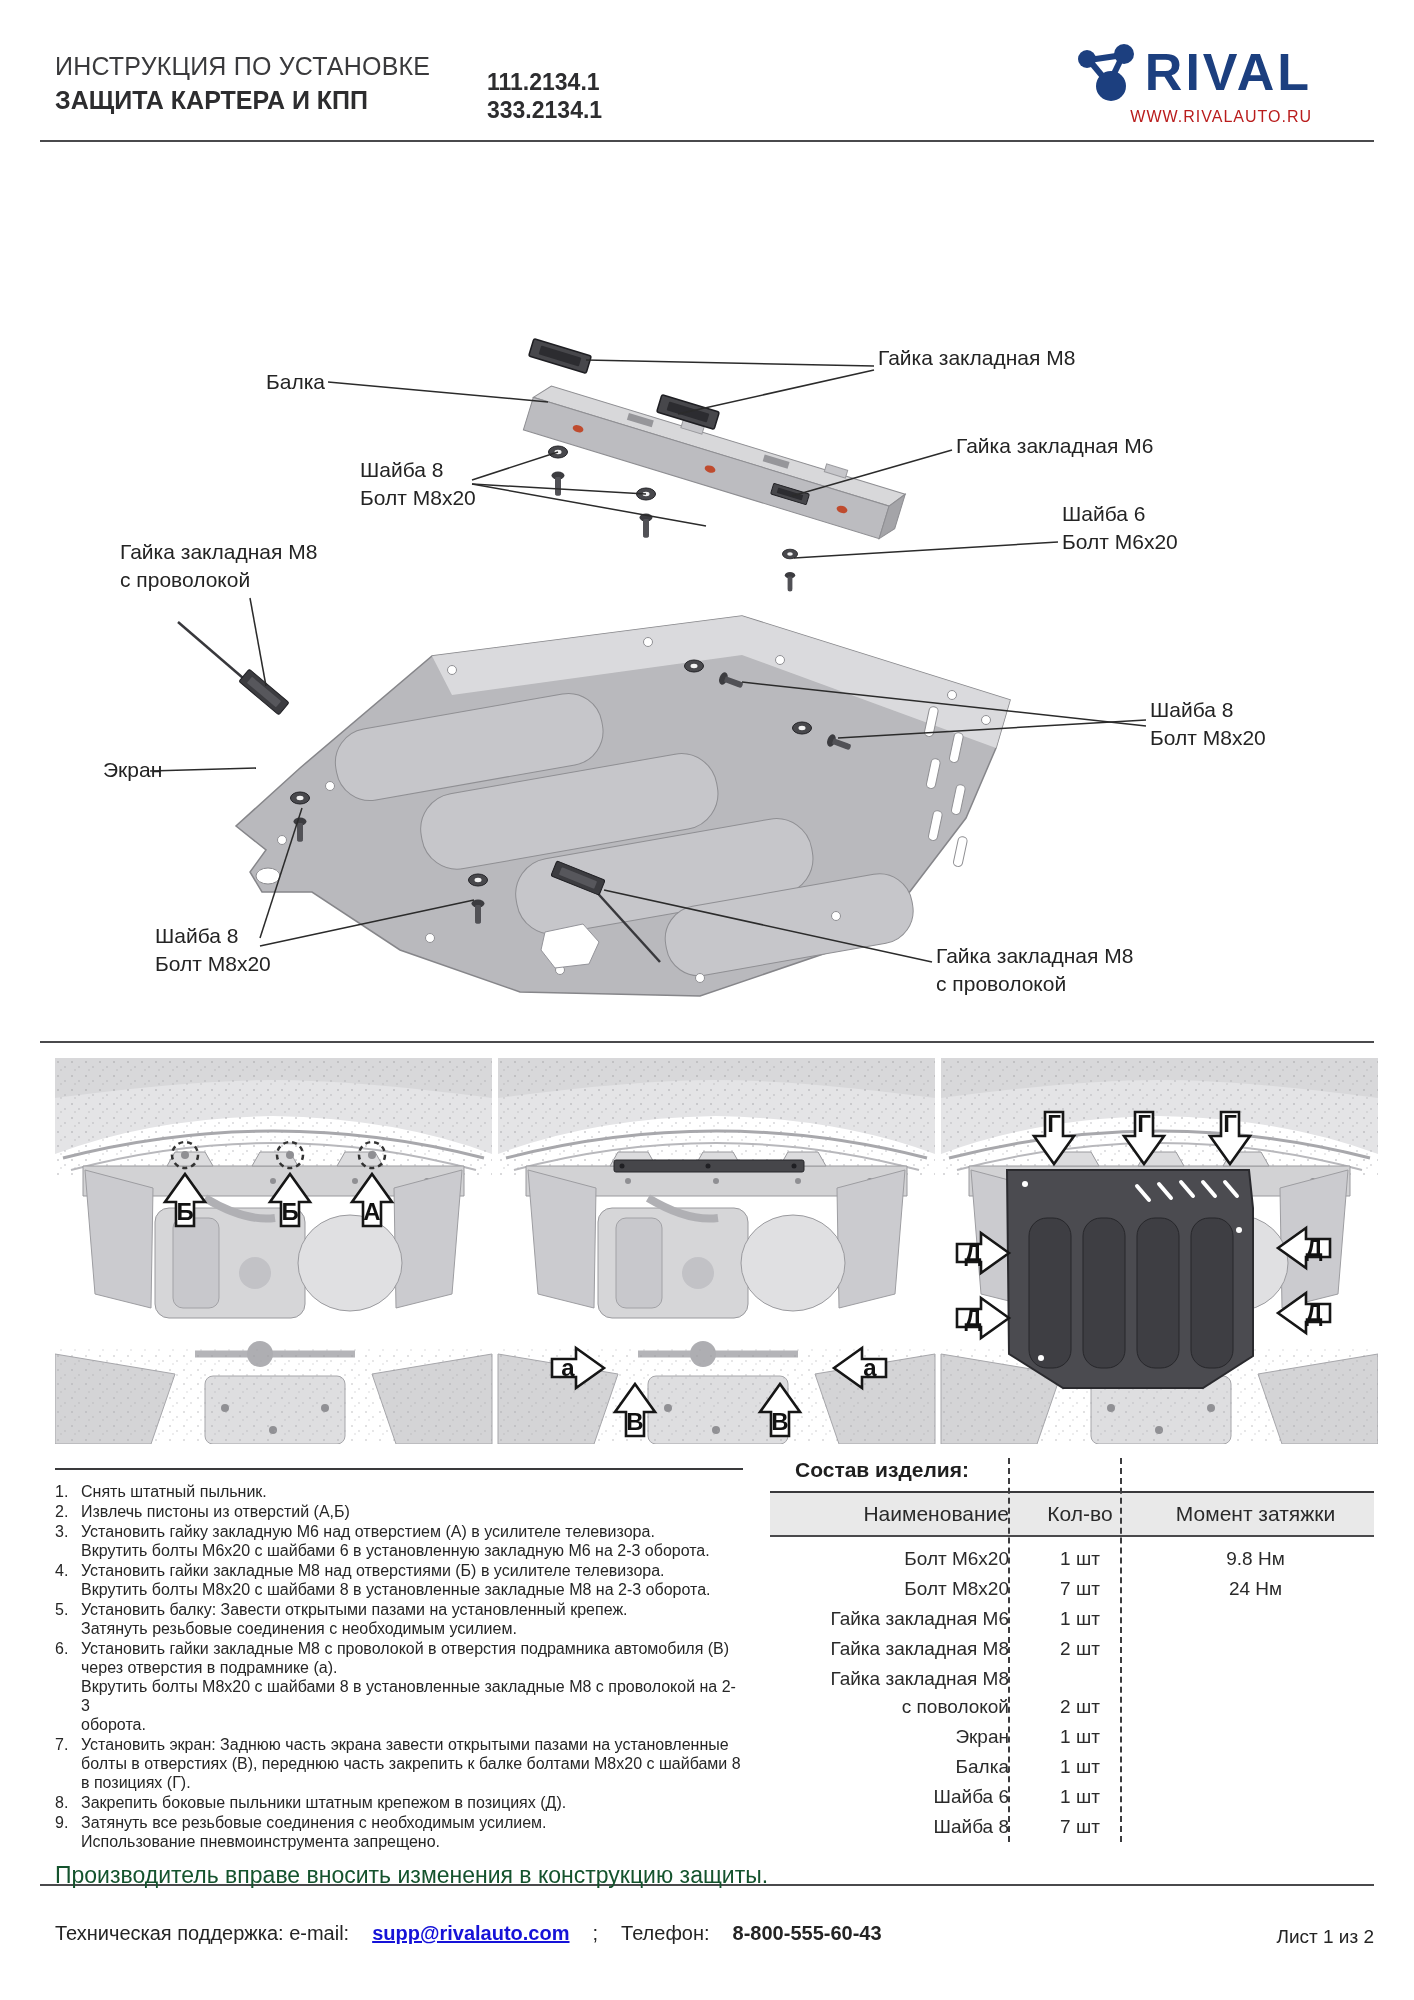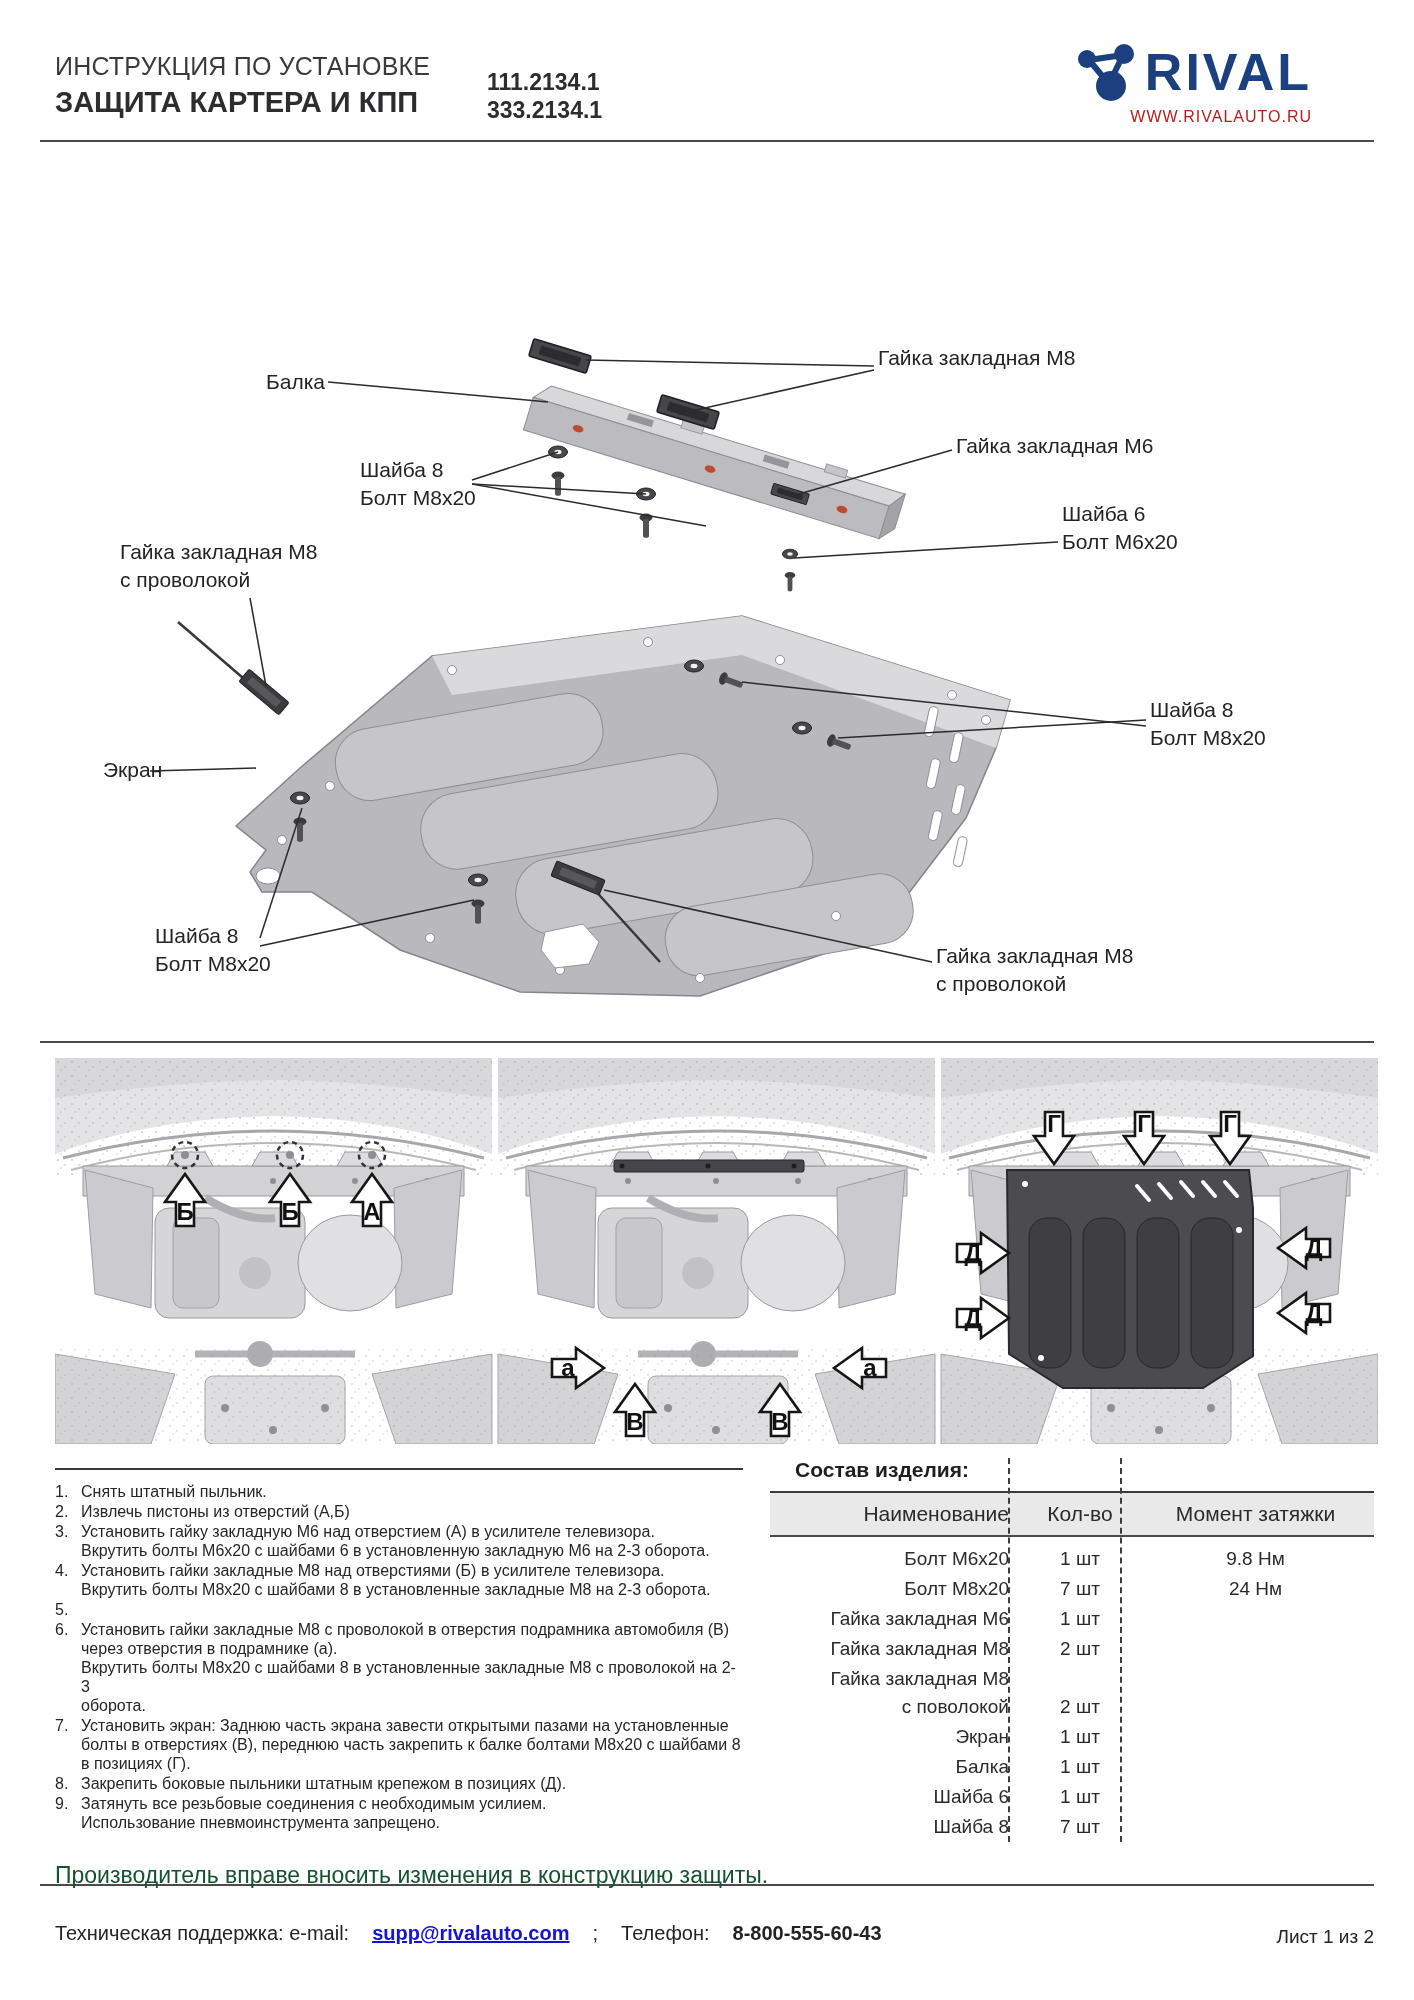--- a/index.html
+++ b/index.html
@@ -1,20 +1,20 @@
 <!DOCTYPE html>
 <html><head>
 <meta charset="utf-8">
 <style>
   html,body{margin:0;padding:0;background:#ffffff;}
   .page{position:relative;width:1414px;height:2000px;background:#fff;overflow:hidden;
         font-family:"Liberation Sans",sans-serif;color:#2b2b2b;}
   
   .hdr-title1{position:absolute;left:55px;top:52px;font-size:25px;letter-spacing:.2px;color:#3a3a3c;}
-  .hdr-title2{position:absolute;left:55px;top:86px;font-size:29px;font-weight:bold;color:#2d2d2f;}
+  .hdr-title2{position:absolute;left:55px;top:86px;font-size:25px;font-weight:bold;color:#2d2d2f;}
   .part-nums{position:absolute;left:487px;top:68px;font-size:23px;font-weight:bold;line-height:28px;color:#2d2d2f;}
   .brand{position:absolute;left:1022px;top:44px;width:290px;text-align:right;color:#1c3f7f;}
   .brand-row{display:flex;align-items:flex-start;justify-content:flex-end;gap:8px;}
   .brand-name{font-size:52px;font-weight:bold;letter-spacing:3px;line-height:56px;color:#1c3f7f;}
   .brand-site{font-size:16px;letter-spacing:1px;margin-top:2px;color:#b91c1c;}
   .rule-top{position:absolute;left:40px;right:40px;top:140px;height:2px;background:#4a4a4c;}
   
   .diagram{position:absolute;left:0;top:150px;width:1414px;height:890px;}
   .diagram svg{position:absolute;left:0;top:0;}
   .lb{position:absolute;font-size:21px;line-height:1.32;color:#242424;white-space:pre-line;}
@@ -406,20 +406,22 @@
         <span class="txt">Установить гайку закладную М6 над отверстием (А) в усилителе телевизора.
 Вкрутить болты М6х20 с шайбами 6 в установленную закладную М6 на 2-3 оборота.</span>
       </div>
     <div class="ins-item">
         <span class="num">4.</span>
         <span class="txt">Установить гайки закладные М8 над отверстиями (Б) в усилителе телевизора.
 Вкрутить болты М8х20 с шайбами 8 в установленные закладные М8 на 2-3 оборота.</span>
       </div>
     <div class="ins-item">
         <span class="num">5.</span>
+        <span class="txt">Установить балку: Завести открытыми пазами на установленный крепеж.
+Затянуть резьбовые соединения с необходимым усилием.</span>
       </div>
     <div class="ins-item">
         <span class="num">6.</span>
         <span class="txt">Установить гайки закладные М8 с проволокой в отверстия подрамника автомобиля (В)
 через отверстия в подрамнике (а).
 Вкрутить болты М8х20 с шайбами 8 в установленные закладные М8 с проволокой на 2-3
 оборота.</span>
       </div>
     <div class="ins-item">
         <span class="num">7.</span>

